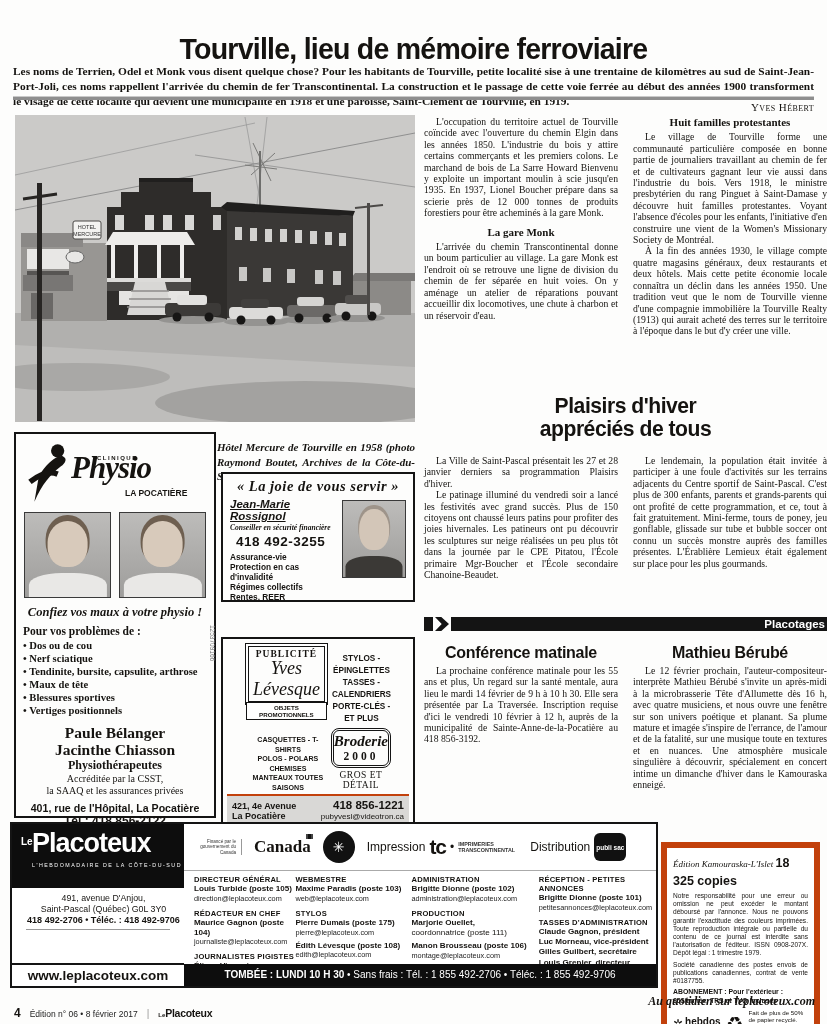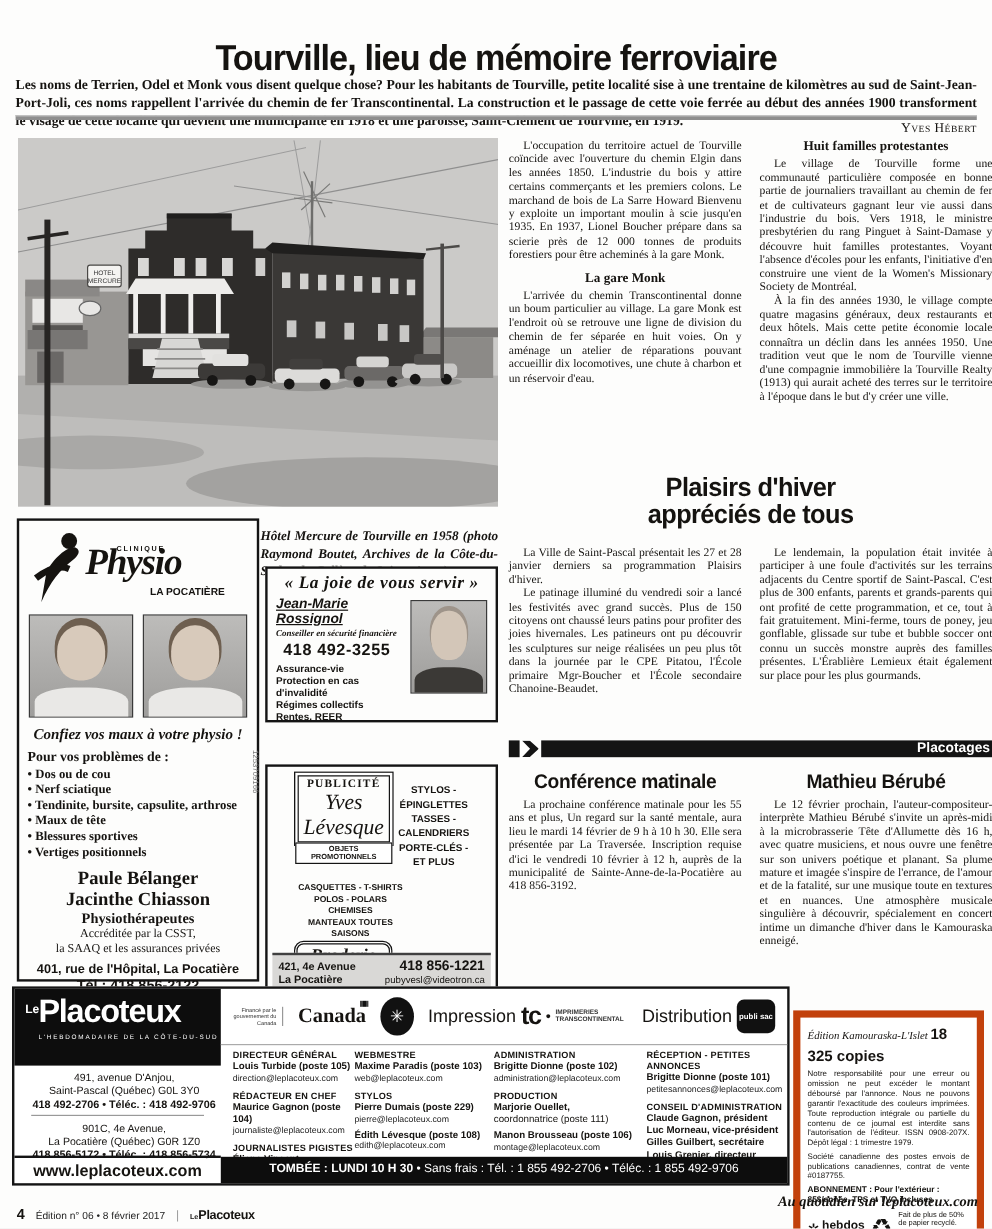--- a/index.html
+++ b/index.html
@@ -77,33 +77,33 @@
   .pub{top:608px;left:221px;width:194px;height:207px;padding:4px 22px;position:absolute;margin-top:29px;}
   .pub-row1{display:flex;}
   .pub-frame{width:86px;height:62px;border:1px solid #141414;box-shadow:inset 0 0 0 2px #fff,inset 0 0 0 3px #141414;
              text-align:center;padding-top:5px;box-sizing:border-box;}
   .pub-top{font-weight:bold;font-size:9.5px;letter-spacing:1px;}
   .pub-script{font-style:italic;font-size:18px;margin-top:-1px;}
   .pub-ribbon{display:inline-block;border:1px solid #141414;font-family:"Liberation Sans",sans-serif;
               font-weight:bold;font-size:6.2px;padding:1px 3px;margin-top:2px;background:#fff;}
   .pub-itr{flex:1;padding:10px 0 0 4px;text-align:center;font-family:"Liberation Sans",sans-serif;
            font-weight:bold;font-size:8.2px;line-height:12px;}
-  .pub-row2{display:flex;margin-top:3px;align-items:flex-start;flex-direction:column;}
+  .pub-row2{display:flex;margin-top:3px;align-items:flex-start;}
   .pub-itl{width:94px;text-align:center;font-family:"Liberation Sans",sans-serif;font-weight:bold;
            font-size:7.1px;line-height:9.5px;padding-top:8px;}
   .brod{flex:1;text-align:center;}
   .brod-box{border:3px double #141414;border-radius:8px;padding:2px 0 3px;}
   .brod-name{font-style:italic;font-weight:bold;font-size:15px;}
   .brod-year{font-weight:bold;font-size:11.5px;letter-spacing:3px;}
   .brod-sub{font-size:9.5px;letter-spacing:.5px;margin-top:2px;}
   .pub-visit{text-align:center;font-family:"Liberation Sans",sans-serif;font-weight:bold;font-style:italic;
              font-size:10.5px;margin-top:5px;}
   .pub-years{text-align:center;font-style:italic;font-weight:bold;font-size:11.5px;margin-top:1px;}
   .pub-years .big{font-size:16px;font-style:normal;font-family:"Liberation Sans",sans-serif;}
-  .pub-gray{position:absolute;left:4px;right:4px;bottom:4px;background:#d9d8d6;border-top:2px solid #404040;
+  .pub-gray{position:absolute;left:4px;right:4px;bottom:4px;background:#d9d8d6;border-top:2px solid #c2410c;
             padding:3px 5px 2px;font-family:"Liberation Sans",sans-serif;}
   .pg-row{display:flex;justify-content:space-between;align-items:baseline;}
   .pg-a{font-weight:bold;font-size:9px;} .pg-p{font-weight:bold;font-size:11.5px;}
   .pg-e{font-size:8px;text-align:center;} .pg-tag{border-top:1px solid #888;margin-top:2px;padding-top:1px;
             text-align:center;font-weight:bold;font-size:10px;}
   
   .foot{top:822px;left:10px;width:648px;height:166px;border:2px solid #141414;box-sizing:border-box;background:#fff;}
   .f-left{position:absolute;left:0;top:0;width:172px;height:100%;font-family:"Liberation Sans",sans-serif;}
   .lp-box{position:relative;height:64px;background:#0d0d0d;color:#fff;}
   .lp-le{position:absolute;left:9px;top:12px;font-weight:bold;font-size:10px;}
@@ -117,21 +117,21 @@
   .f-top{position:absolute;left:172px;right:0;top:0;height:46px;border-bottom:1px solid #aaa;
          display:flex;align-items:center;gap:12px;padding:0 10px;font-family:"Liberation Sans",sans-serif;}
   .ca-fund{width:42px;font-size:4.6px;line-height:5.6px;text-align:right;color:#333;
            border-right:1px solid #999;padding-right:5px;}
   .ca-word{font-family:"Liberation Serif",serif;font-weight:bold;font-size:17px;position:relative;}
   .ca-flag{position:absolute;right:-2px;top:-3px;width:7px;height:5px;
            background:linear-gradient(90deg,#444 30%,#111 30% 70%,#444 70%);}
   .badge{width:32px;height:32px;border-radius:50%;background:#111;color:#fff;display:flex;
          align-items:center;justify-content:center;font-size:14px;}
   .imp{display:flex;align-items:center;gap:4px;}
-  .imp-label,.dist-label{font-size:15px;}
+  .imp-label,.dist-label{font-size:12px;}
   .imp-tc{font-weight:bold;font-size:21px;letter-spacing:-1px;}
   .imp-dot{font-size:12px;}
   .imp-name{width:60px;font-size:5.4px;line-height:6.4px;font-weight:bold;color:#333;}
   .publisac{width:32px;height:28px;background:#111;border-radius:6px;color:#fff;display:flex;
             align-items:center;justify-content:center;text-align:center;font-weight:bold;font-size:6.5px;line-height:7px;}
   .f-staff{position:absolute;left:172px;right:0;top:46px;bottom:22px;display:flex;
            padding:5px 4px 0 10px;font-family:"Liberation Sans",sans-serif;}
   .sc1{width:110px;} .sc2{width:126px;} .sc3{width:138px;} .sc4{flex:1;}
   .st{font-weight:bold;font-size:7.6px;letter-spacing:.2px;margin-top:6px;}
   .st.first{margin-top:0;}
@@ -400,25 +400,20 @@
         <span class="lp-le">Le</span>
         <span class="lp-name">Placoteux</span>
         <span class="lp-tag">L'HEBDOMADAIRE DE LA CÔTE-DU-SUD</span>
       </div>
       <div class="f-addr">
         <div>491, avenue D'Anjou,</div>
         <div>Saint-Pascal (Québec) G0L 3Y0</div>
         <b>418 492-2706 • Téléc. : 418 492-9706</b>
       </div>
       <div class="f-div"></div>
-      <div class="f-addr">
-        <div>901C, 4e Avenue,</div>
-        <div>La Pocatière (Québec) G0R 1Z0</div>
-        <b>418 856-5172 • Téléc. : 418 856-5734</b>
-      </div>
       <div class="f-www">www.leplacoteux.com</div>
     </div>
 
     <div class="f-top">
       <div class="ca-fund">Financé par le gouvernement du Canada</div>
       <div class="ca-word"><span>Canada</span><span class="ca-flag"></span></div>
       <div class="badge">✳</div>
       <div class="imp">
         <span class="imp-label">Impression</span>
         <span class="imp-tc">tc</span>
@@ -441,40 +436,40 @@
         <div class="se">journaliste@leplacoteux.com</div>
         <div class="st">JOURNALISTES PIGISTES</div>
         <div class="sn">Éliane Vincent</div>
         <div class="sn">Stéphanie Gendron</div>
       </div>
       <div class="sc2">
         <div class="st first">WEBMESTRE</div>
         <div class="sn">Maxime Paradis (poste 103)</div>
         <div class="se">web@leplacoteux.com</div>
         <div class="st">STYLOS</div>
-        <div class="sn">Pierre Dumais (poste 229)</div>
+        <div class="sn">Pierre Dumais (poste 175)</div>
         <div class="se">pierre@leplacoteux.com</div>
         <div class="sn" style="margin-top:4px;">Édith Lévesque (poste 108)</div>
         <div class="se">edith@leplacoteux.com</div>
       </div>
       <div class="sc3">
         <div class="st first">ADMINISTRATION</div>
         <div class="sn">Brigitte Dionne (poste 102)</div>
         <div class="se">administration@leplacoteux.com</div>
         <div class="st">PRODUCTION</div>
         <div class="sn">Marjorie Ouellet,</div>
         <div class="sd">coordonnatrice (poste 111)</div>
         <div class="sn" style="margin-top:4px;">Manon Brousseau (poste 106)</div>
         <div class="se">montage@leplacoteux.com</div>
       </div>
       <div class="sc4">
         <div class="st first">RÉCEPTION - PETITES ANNONCES</div>
         <div class="sn">Brigitte Dionne (poste 101)</div>
         <div class="se">petitesannonces@leplacoteux.com</div>
-        <div class="st">CONSEIL D'ADMINISTRATION</div>
+        <div class="st">TASSES D'ADMINISTRATION</div>
         <div class="sl">Claude Gagnon, président</div>
         <div class="sl">Luc Morneau, vice-président</div>
         <div class="sl">Gilles Guilbert, secrétaire</div>
         <div class="sl">Louis Grenier, directeur</div>
         <div class="sl">Raymond Frève, directeur</div>
       </div>
     </div>
 
     <div class="f-tombee"><b>TOMBÉE : LUNDI 10 H 30</b><span> • Sans frais : Tél. : 1 855 492-2706 • Téléc. : 1 855 492-9706</span></div>
   </div>

